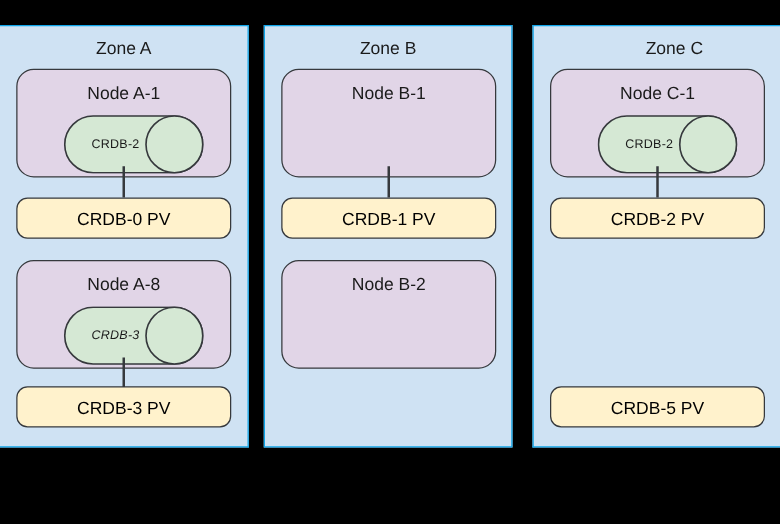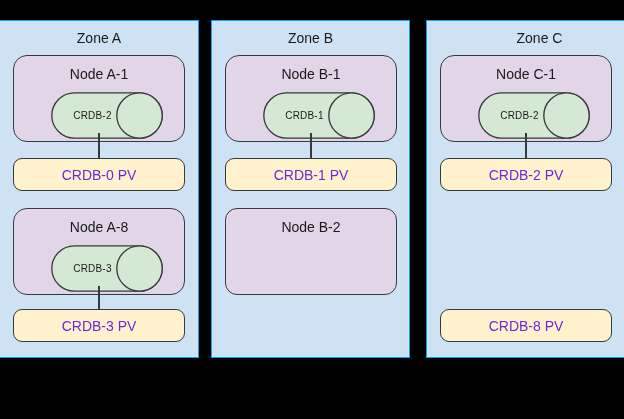--- a/index.html
+++ b/index.html
@@ -65,21 +65,21 @@
   .pv {
     position: absolute;
     background: #fff2cc;
     border: 1px solid #36393d;
     border-radius: 9px;
     box-sizing: border-box;
     display: flex;
     align-items: center;
     justify-content: center;
     font-size: 14px;
-    color: #6d28d9;
+    color: #000000;
   }
 
   .connector {
     position: absolute;
     width: 2px;
     background: #36393d;
   }
 
   .cylinder {
     position: absolute;
@@ -119,53 +119,46 @@
         <div class="cyl-label">CRDB-2</div>
       </div>
     </div>
 
     <div class="connector" style="left:98px; top:112px; height:25px;"></div>
 
     <div class="pv" style="left:13px; top:137px; width:172px; height:33px;">CRDB-0 PV</div>
 
     <div class="node" style="left:13px; top:187px; width:172px; height:87px;">
       <div class="node-title">Node A-8</div>
-      <div class="cylinder" style="left:37px; top:36px; width:112px; height:47px;">
+      <div class="cylinder" style="left:37px; top:36px; width:112px; height:47px;font-style:italic;">
         <svg width="112" height="47" viewBox="0 0 112 47">
           <path d="M 23.5 0.8 L 88.5 0.8 A 22.7 22.7 0 0 1 88.5 46.2 L 23.5 46.2 A 22.7 22.7 0 0 1 23.5 0.8 Z" fill="#d5e8d4" stroke="#36393d" stroke-width="1.3"></path>
           <ellipse cx="88.5" cy="23.5" rx="22.7" ry="22.7" fill="#d5e8d4" stroke="#36393d" stroke-width="1.3"></ellipse>
         </svg>
         <div class="cyl-label">CRDB-3</div>
       </div>
     </div>
 
     <div class="connector" style="left:98px; top:265px; height:25px;"></div>
 
     <div class="pv" style="left:13px; top:288px; width:172px; height:33px;">CRDB-3 PV</div>
   </div>
 
   <div class="zone" id="zone-b">
     <div class="zone-title">Zone B</div>
 
     <div class="node" style="left:13px; top:34px; width:172px; height:87px;">
       <div class="node-title">Node B-1</div>
-      <div class="cylinder" style="left:37px; top:36px; width:112px; height:47px;">
-        <svg width="112" height="47" viewBox="0 0 112 47">
-          <path d="M 23.5 0.8 L 88.5 0.8 A 22.7 22.7 0 0 1 88.5 46.2 L 23.5 46.2 A 22.7 22.7 0 0 1 23.5 0.8 Z" fill="#d5e8d4" stroke="#36393d" stroke-width="1.3"></path>
-          <ellipse cx="88.5" cy="23.5" rx="22.7" ry="22.7" fill="#d5e8d4" stroke="#36393d" stroke-width="1.3"></ellipse>
-        </svg>
-        <div class="cyl-label">CRDB-1</div>
-      </div>
     </div>
 
     <div class="connector" style="left:98px; top:112px; height:25px;"></div>
 
     <div class="pv" style="left:13px; top:137px; width:172px; height:33px;">CRDB-1 PV</div>
 
-    <div class="node" style="left:13px; top:187px; width:172px; height:87px;border-radius:12px;">
+    <div class="node" style="left:13px; top:187px; width:172px; height:87px;">
       <div class="node-title">Node B-2</div>
     </div>
 
   </div>
 
   <div class="zone" id="zone-c">
     <div class="zone-title">Zone C</div>
 
     <div class="node" style="left:13px; top:34px; width:172px; height:87px;">
       <div class="node-title">Node C-1</div>
@@ -175,16 +168,16 @@
           <ellipse cx="88.5" cy="23.5" rx="22.7" ry="22.7" fill="#d5e8d4" stroke="#36393d" stroke-width="1.3"></ellipse>
         </svg>
         <div class="cyl-label">CRDB-2</div>
       </div>
     </div>
 
     <div class="connector" style="left:98px; top:112px; height:25px;"></div>
 
     <div class="pv" style="left:13px; top:137px; width:172px; height:33px;">CRDB-2 PV</div>
 
-    <div class="pv" style="left:13px; top:288px; width:172px; height:33px;">CRDB-8 PV</div>
+    <div class="pv" style="left:13px; top:288px; width:172px; height:33px;">CRDB-5 PV</div>
   </div>
 
 </div>
 
 </body></html>

